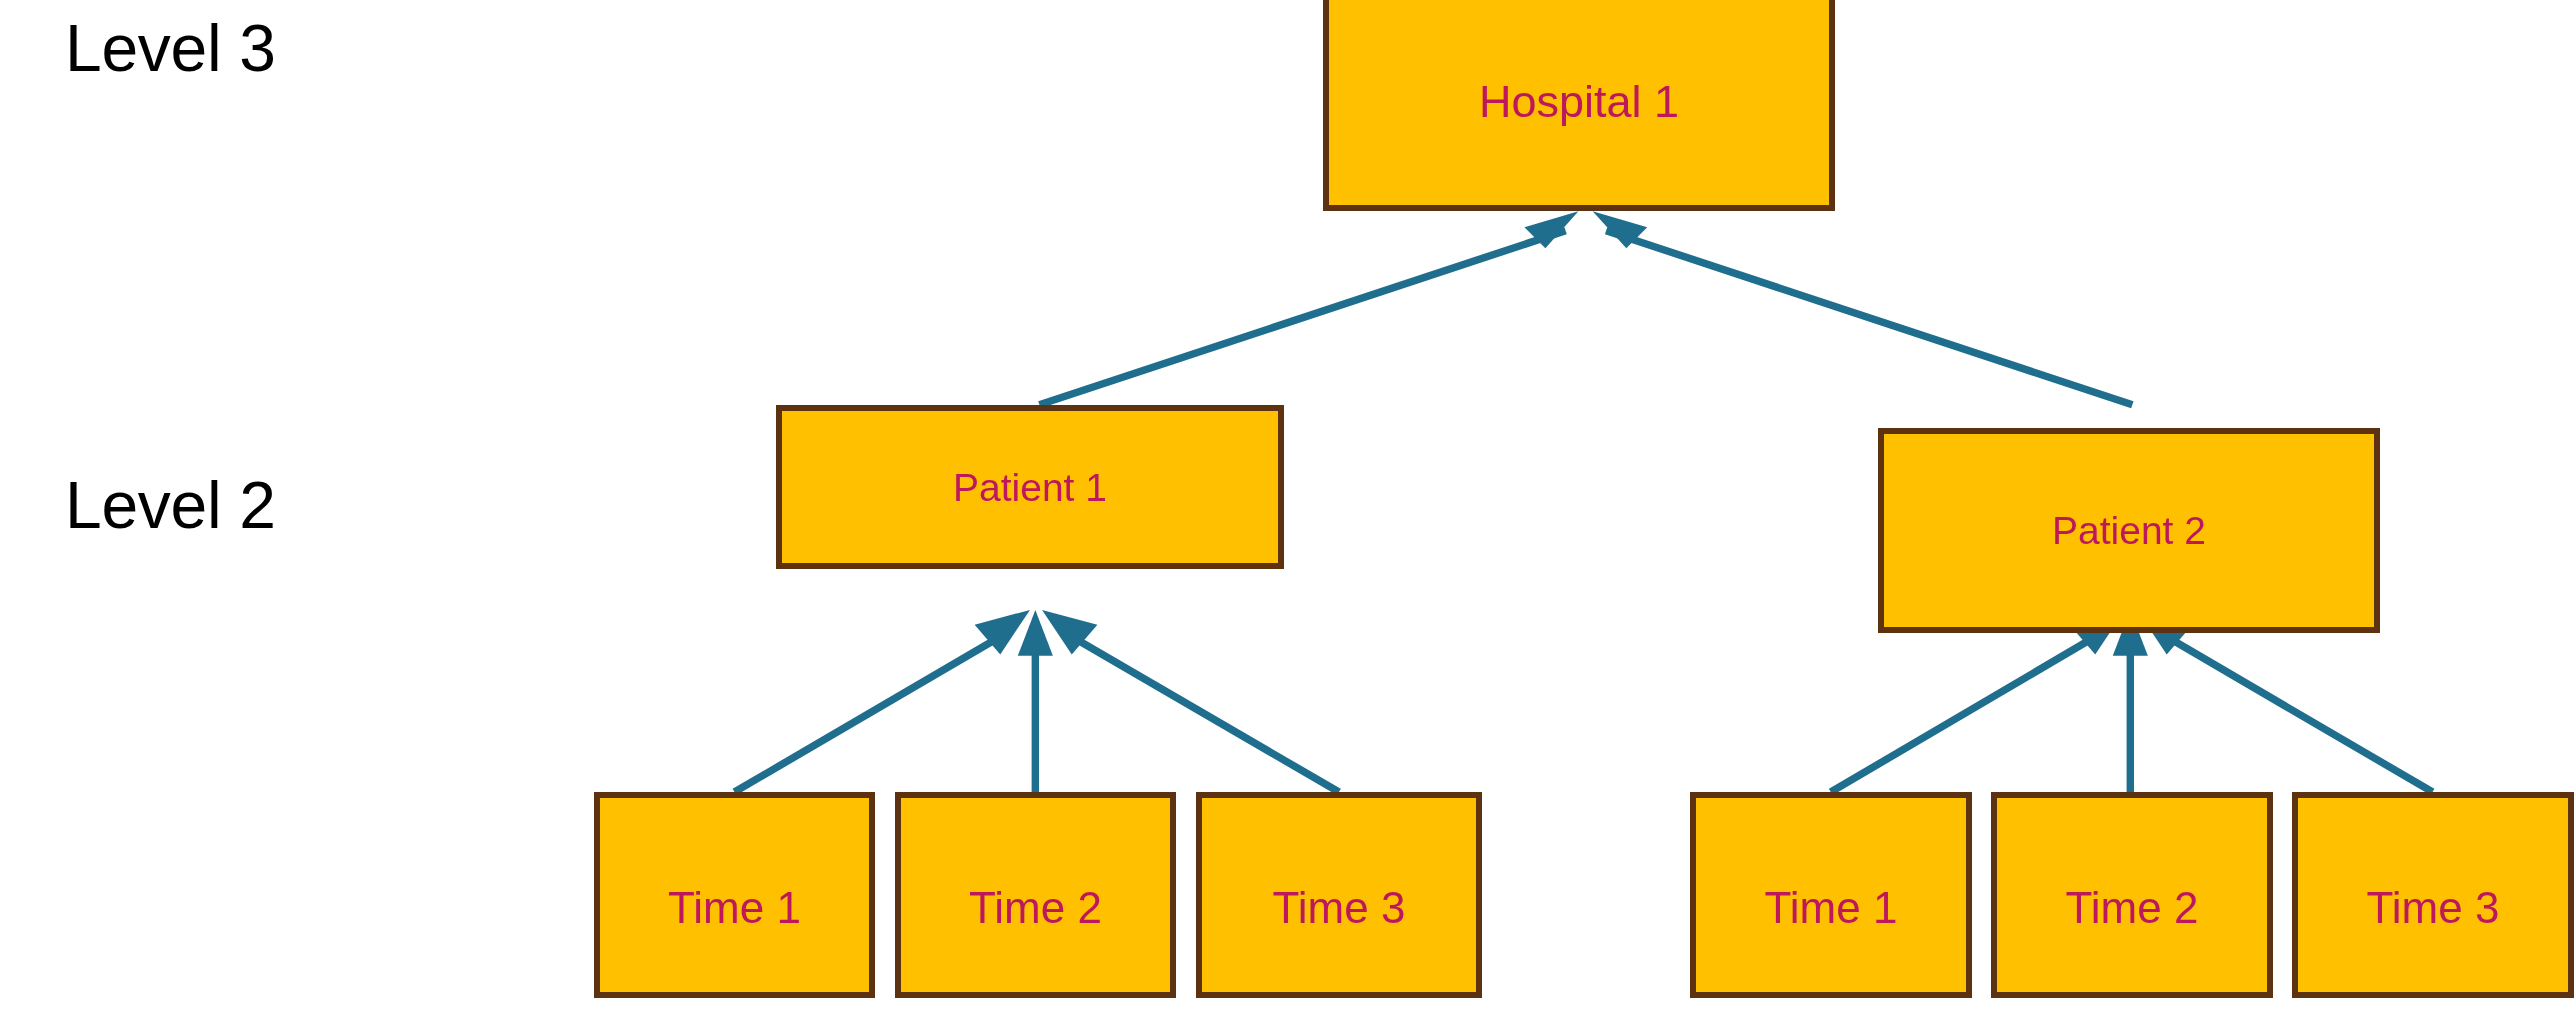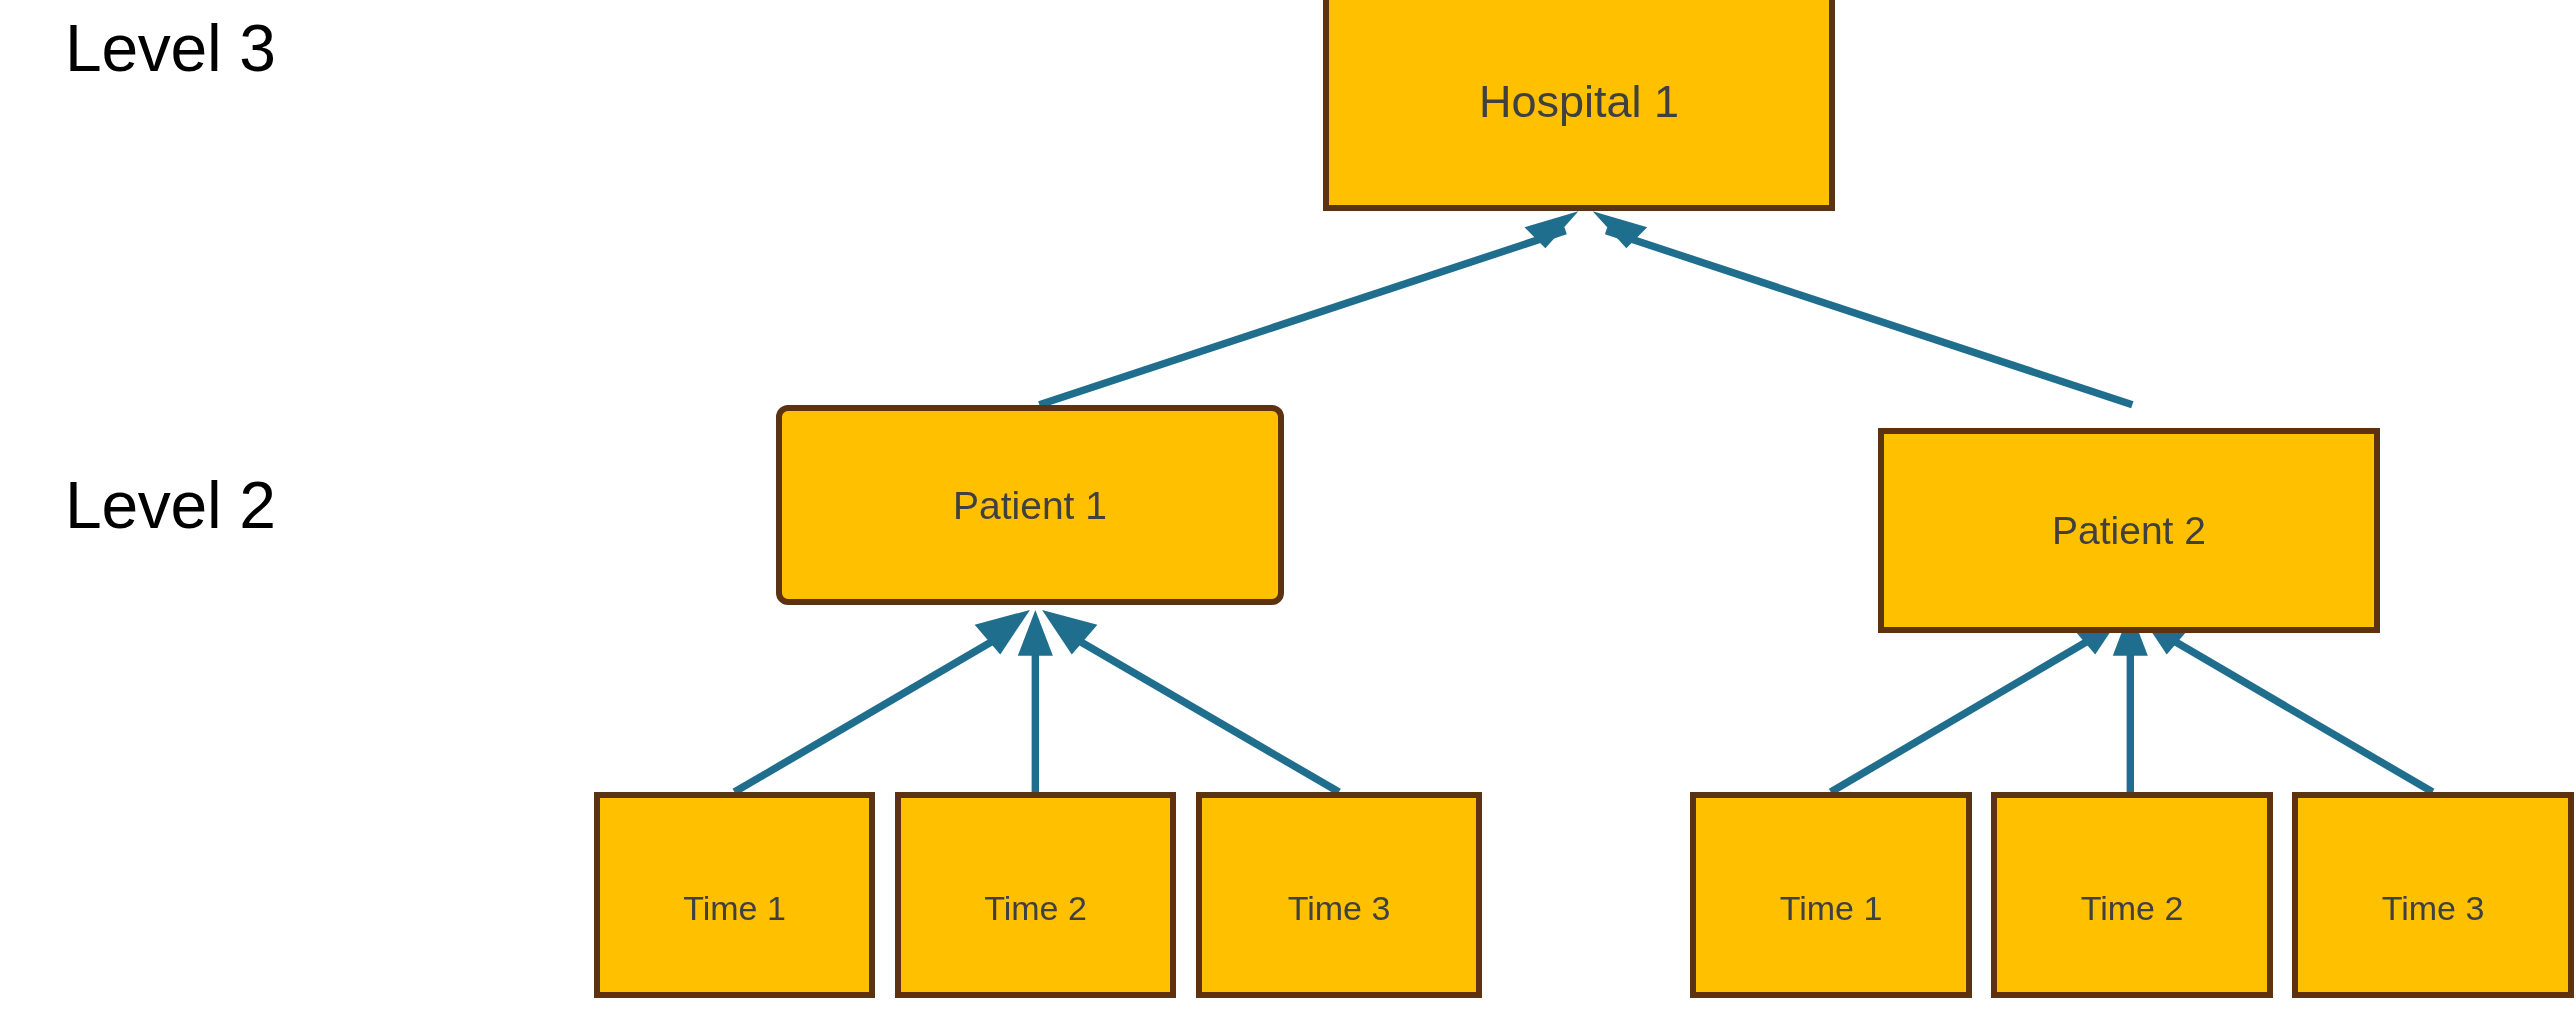--- a/index.html
+++ b/index.html
@@ -39,34 +39,34 @@
     position: absolute;
     box-sizing: border-box;
     background: #FFC000;
     border: 6.7px solid #5C3211;
     display: flex;
     align-items: center;
     justify-content: center;
     z-index: 3;
   }
   .node-label {
-    color: #404040;
+    color: #be185d;
     font-family: "Liberation Sans", sans-serif;
     font-size: 39px;
     font-weight: 400;
     line-height: 1;
     white-space: nowrap;
   }
   .node.level-3 .node-label { font-size: 45px; }
   .node.level-2 .node-label { font-size: 39px; }
-  .node.level-1 .node-label { font-size: 34px; margin-top: 26px; }
+  .node.level-1 .node-label { font-size: 44px; margin-top: 26px; }
 
   
   #node-hospital-1   { left: 1323px; top: -8px;  width: 512px;  height: 219px; }
-  #node-patient-1    { left: 776px; top: 405px;  width: 508px;  height: 200px; border-radius: 12px; }
+  #node-patient-1    { left: 776px; top: 405px;  width: 508px;  height: 164px; }
   #node-patient-2    { left: 1878px; top: 405px;  width: 502px;  height: 205px; margin-top: 23px; }
 
   #node-p1-time-1    { left: 594px;  top: 792px; width: 281px;  height: 206px; }
   #node-p1-time-2    { left: 895px; top: 792px; width: 281px;  height: 206px; }
   #node-p1-time-3    { left: 1196px; top: 792px; width: 286px;  height: 206px; }
 
   #node-p2-time-1    { left: 1690px; top: 792px; width: 282px;  height: 206px; }
   #node-p2-time-2    { left: 1991px; top: 792px; width: 282px;  height: 206px; }
   #node-p2-time-3    { left: 2292px; top: 792px; width: 282px;  height: 206px; }
 

